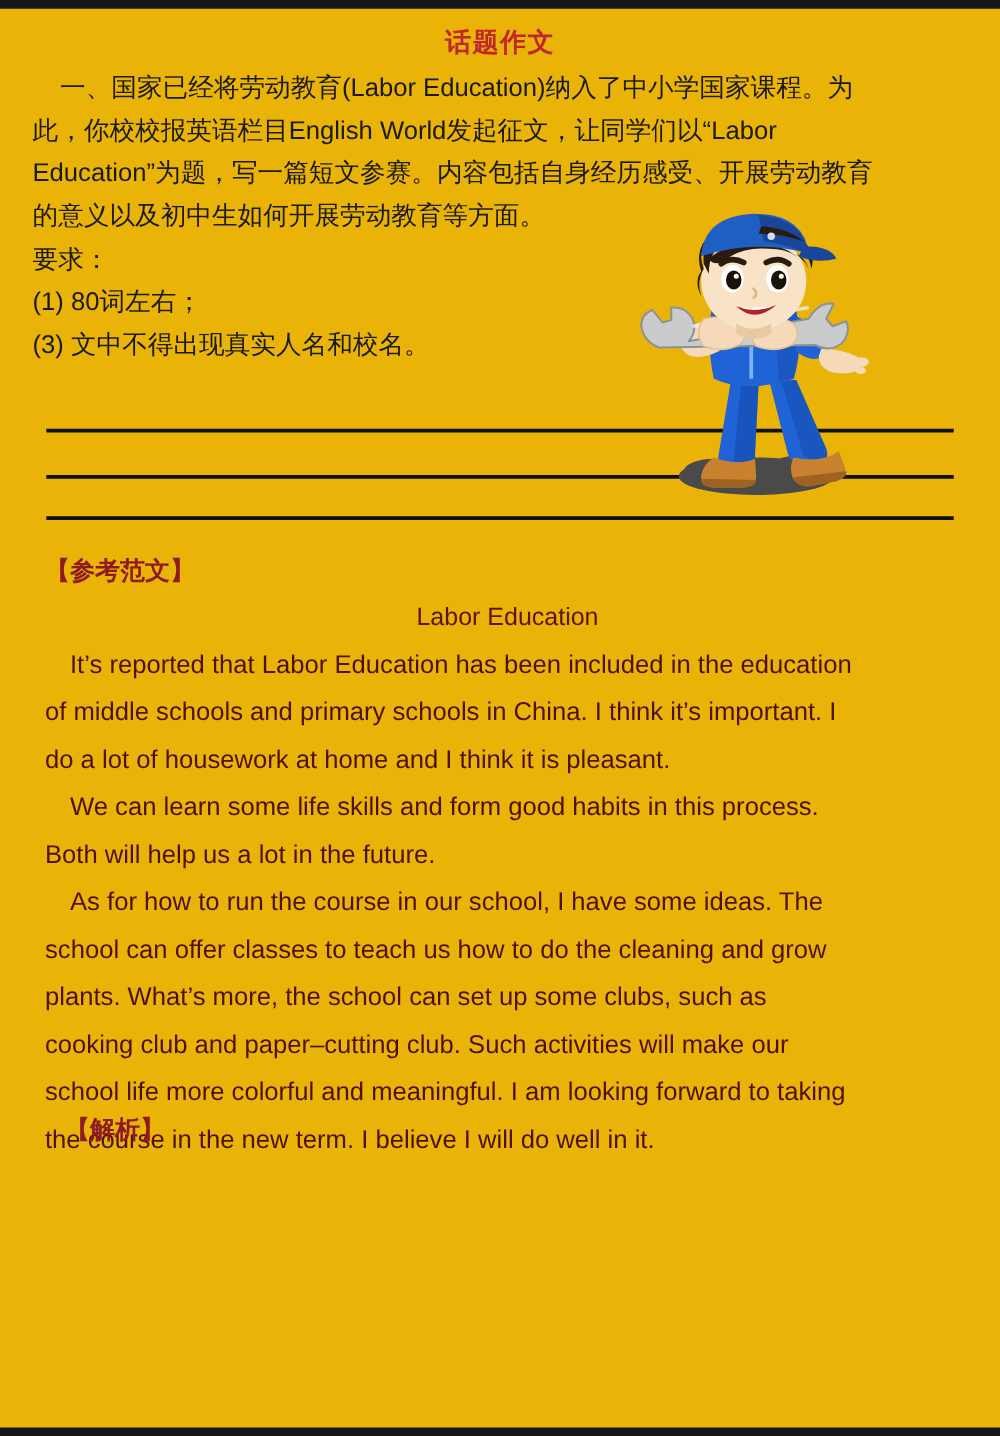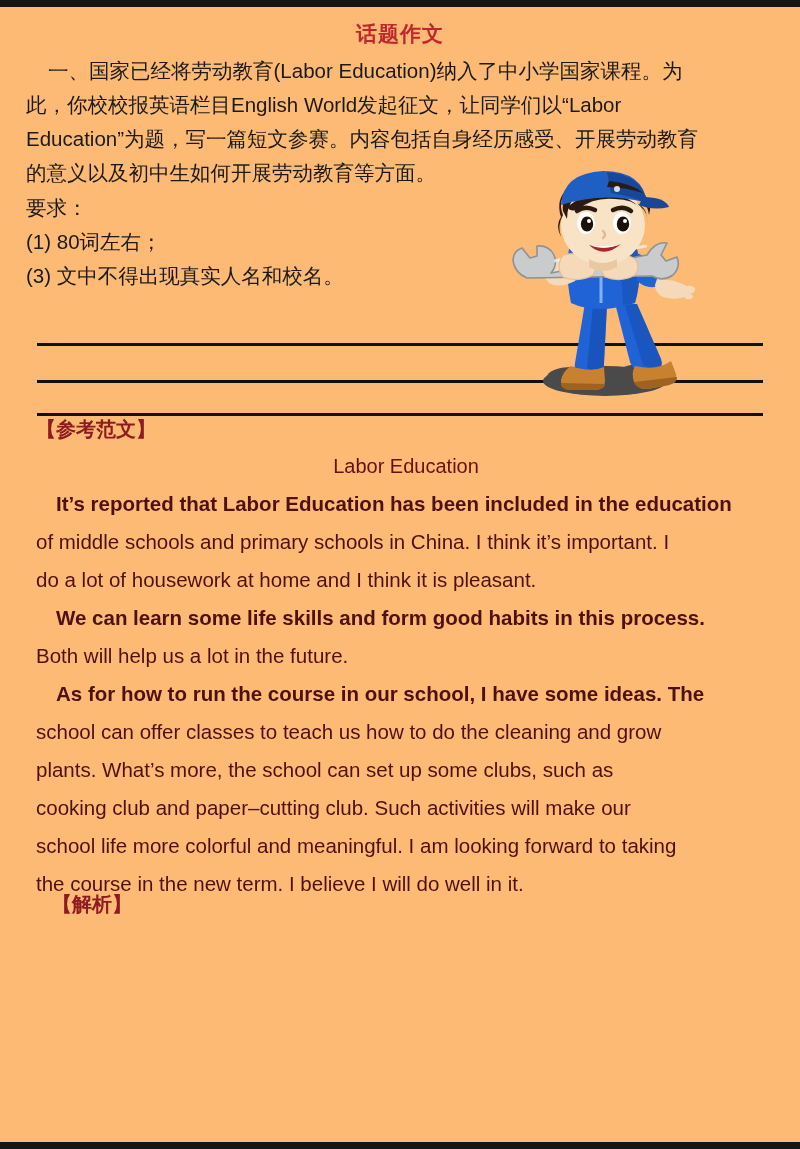--- a/index.html
+++ b/index.html
@@ -8,21 +8,21 @@
     padding: 0;
     background: #ffffff;
   }
   body {
     font-family: "Liberation Sans", "DejaVu Sans", sans-serif;
   }
   #page {
     position: relative;
     width: 800px;
     height: 1149px;
-    background: #fdba74;
+    background: #eab308;
     overflow: hidden;
     box-sizing: border-box;
   }
   .edge-bar {
     position: absolute;
     left: 0;
     width: 800px;
     background: #151515;
   }
   .edge-bar.top { top: 0; height: 7px; }
@@ -90,21 +90,21 @@
     background: #111111;
   }
   .rule-line.r1 { top: 343px; }
   .rule-line.r2 { top: 380px; }
   .rule-line.r3 { top: 413px; }
 
   
   .sample {
     position: absolute;
     left: 0;
-    top: 414px;
+    top: 442px;
     width: 800px;
     z-index: 3;
   }
   .section-label {
     color: #8e1b22;
     font-weight: bold;
     font-size: 20px;
     padding-left: 36px;
     line-height: 30px;
     margin: 0;
@@ -117,21 +117,21 @@
     margin: 5px 0 2px 12px;
   }
   .essay-body {
     color: #4e1113;
     font-size: 20.5px;
     line-height: 38px;
     padding: 0 32px 0 36px;
     text-align: justify;
   }
   .essay-body p { margin: 0; }
-  .essay-body p.indent { text-indent: 20px; font-weight: bold; }
+  .essay-body p.indent { text-indent: 20px; }
 
   
   .analysis {
     position: absolute;
     left: 0;
     top: 873px;
     width: 800px;
     z-index: 3;
   }
   .analysis-label {

